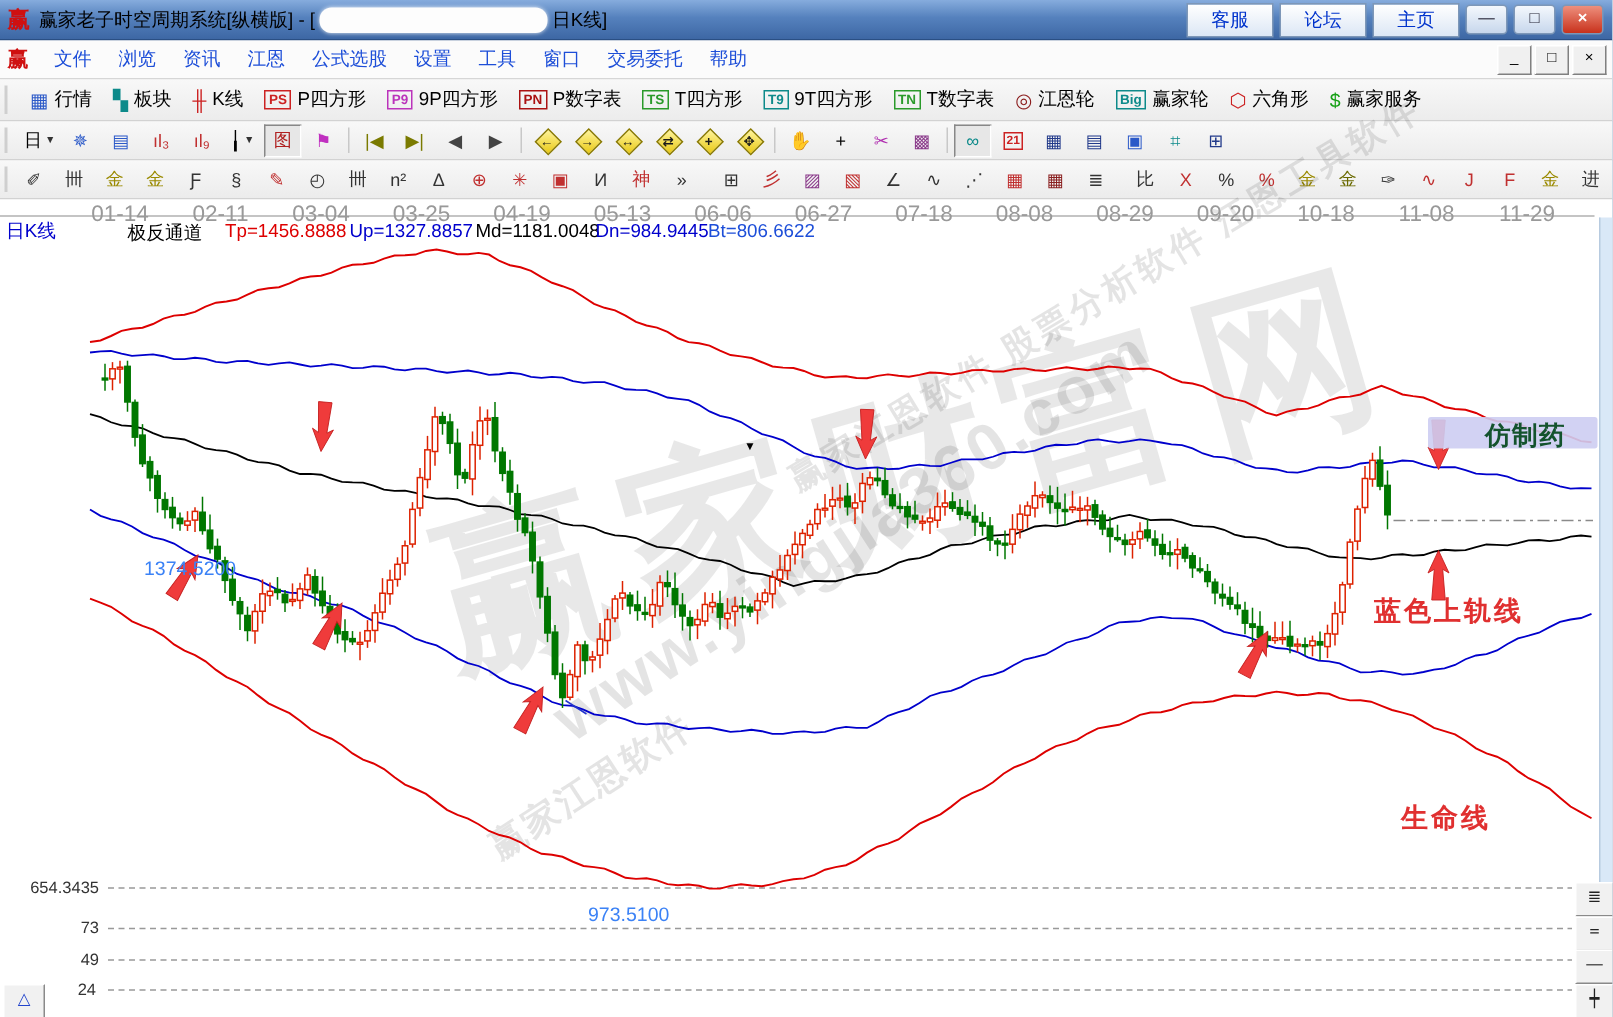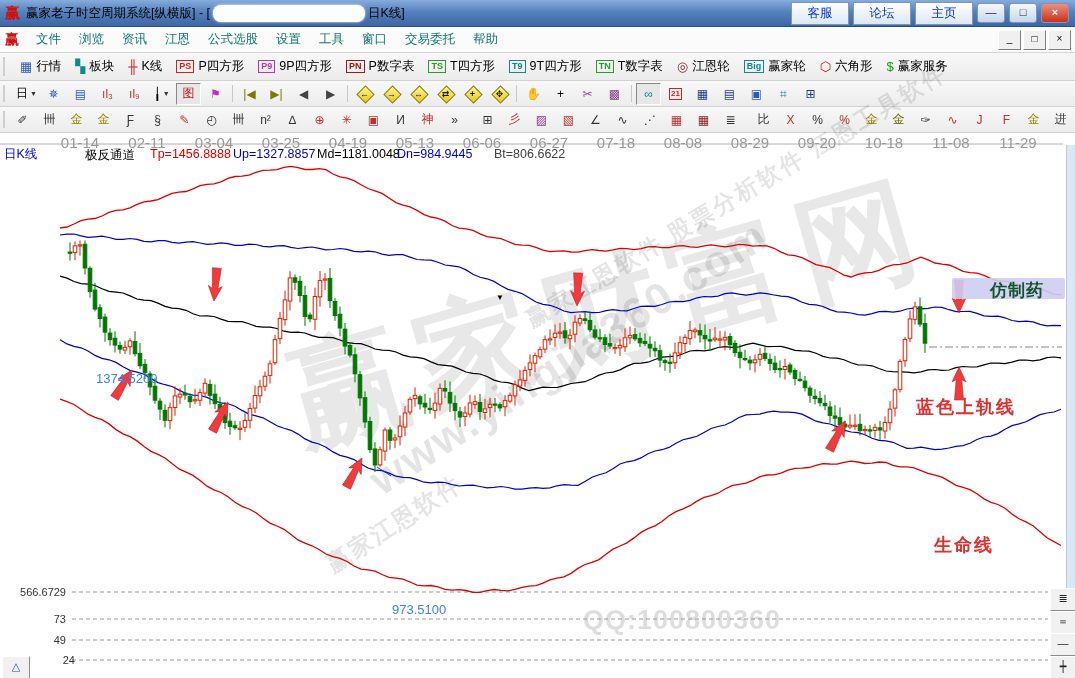--- a/index.html
+++ b/index.html
@@ -16,21 +16,21 @@
   .tb-right{margin-left:auto;display:flex;align-items:center;gap:4px;padding-right:6px;}
   .svc-btn{display:inline-block;min-width:48px;text-align:center;font-size:12.5px;color:#0033cc;
     background:linear-gradient(180deg,#ffffff,#dce7f5);border:1px solid #7d97b8;padding:2px 4px;cursor:pointer;}
   .win-btn{display:inline-block;width:26px;height:18px;text-align:center;line-height:16px;font-size:11px;
     color:#223;background:linear-gradient(180deg,#f4f8fd,#c7d7ec);border:1px solid #7d97b8;border-radius:3px;cursor:pointer;}
   .win-btn.close{background:linear-gradient(180deg,#ee8f7d,#c8321c);color:#fff;font-weight:bold;}
   
   .menubar{position:absolute;left:0;top:27px;width:1075px;height:26px;background:#fbfbfb;
     border-bottom:1px solid #d6d6d6;display:flex;align-items:center;box-sizing:border-box;}
   .menu-logo{color:#cf1010;font-weight:bold;font-size:14px;margin:0 8px 0 5px;}
-  .menu-item{font-size:12.5px;color:#0f766e;padding:0 9px;cursor:pointer;}
+  .menu-item{font-size:12.5px;color:#1d4ed8;padding:0 9px;cursor:pointer;}
   .mdi-btns{margin-left:auto;display:flex;gap:2px;padding-right:4px;}
   .mdi-btn{width:21px;height:18px;background:#f0f0f0;border:1px solid;border-color:#fff #808080 #808080 #fff;
     font-size:10px;text-align:center;line-height:16px;color:#000;cursor:pointer;}
   
   .tbar{position:absolute;left:0;width:1075px;background:linear-gradient(180deg,#f8f8f8,#ececec);
     border-bottom:1px solid #d2d2d2;display:flex;align-items:center;box-sizing:border-box;}
   .tb2{top:53px;height:28px;}
   .tb3{top:81px;height:26px;}
   .tb4{top:107px;height:26px;}
   .grip{width:4px;height:70%;border-left:2px solid #cfcfcf;margin:0 4px 0 3px;}
@@ -796,30 +796,29 @@
       <div class="date-lbl" style="left: 817px; top: 1px;">09-20</div>
       <div class="date-lbl" style="left: 884px; top: 1px;">10-18</div>
       <div class="date-lbl" style="left: 951px; top: 1px;">11-08</div>
       <div class="date-lbl" style="left: 1018px; top: 1px;">11-29</div>
       <div class="ind-lbl" style="left: 4px; top: 13px; color: rgb(0, 0, 204);">日K线</div>
       <div class="ind-lbl" style="left: 85px; top: 14px; color: rgb(0, 0, 0);">极反通道</div>
       <div class="ind-lbl" style="left: 150px; top: 14px; color: rgb(221, 0, 0);">Tp=1456.8888</div>
       <div class="ind-lbl" style="left: 233px; top: 14px; color: rgb(0, 0, 204);">Up=1327.8857</div>
       <div class="ind-lbl" style="left: 317px; top: 14px; color: rgb(0, 0, 0);">Md=1181.0048</div>
       <div class="ind-lbl" style="left: 397px; top: 14px; color: rgb(0, 0, 204);">Dn=984.9445</div>
-      <div class="ind-lbl" style="left: 494px; top: 14px; color: #404040;">Bt=806.6622</div>
-      <div class="yax" style="left: 6px; top: 453px;">566.6729</div>
+      <div class="ind-lbl" style="left: 472px; top: 14px; color: #1d4ed8;">Bt=806.6622</div>
+      <div class="yax" style="left: 6px; top: 453px;">654.3435</div>
       <div class="yax" style="left: 6px; top: 480px;">73</div>
       <div class="yax" style="left: 6px; top: 501px;">49</div>
-      <div class="yax" style="left: 15px; top: 521px;">24</div>
+      <div class="yax" style="left: 4px; top: 521px;">24</div>
       <div class="wm" style="left: 270px; top: 195px; font-size: 118px; opacity: 0.085; letter-spacing: 14px; transform: rotate(-16deg); transform-origin: left top;">赢家财富网</div>
       <div class="wm" style="left: 360px; top: 330px; font-size: 44px; opacity: 0.1; letter-spacing: 2px; transform: rotate(-33deg); transform-origin: left top;">www.yingjia360.com</div>
       <div class="wm" style="left: 520px; top: 175px; font-size: 23px; opacity: 0.1; letter-spacing: 3px; transform: rotate(-31deg); transform-origin: left top;">赢家江恩软件 股票分析软件 江恩工具软件</div>
       <div class="wm" style="left: 320px; top: 420px; font-size: 24px; opacity: 0.1; letter-spacing: 2px; transform: rotate(-33deg); transform-origin: left top;">赢家江恩软件</div>
-      <div class="wm" style="left: 583px; top: 472px; font-size: 27px; opacity: 0.13; letter-spacing: 1px; transform: rotate(0deg); transform-origin: left top;">QQ:100800360</div>
       <div class="mini-btn" style="left: 1050px; top: 455px;">≣</div>
       <div class="mini-btn" style="left: 1050px; top: 477.7px;">＝</div>
       <div class="mini-btn" style="left: 1050px; top: 500.4px;">—</div>
       <div class="mini-btn" style="left: 1050px; top: 523.1px;">┿</div>
       <div class="mini-btn" style="left: 2px; top: 523px; width: 26px; color: rgb(34, 68, 204);">△</div>
     </div>
 
 </div>
 
 </body></html>

